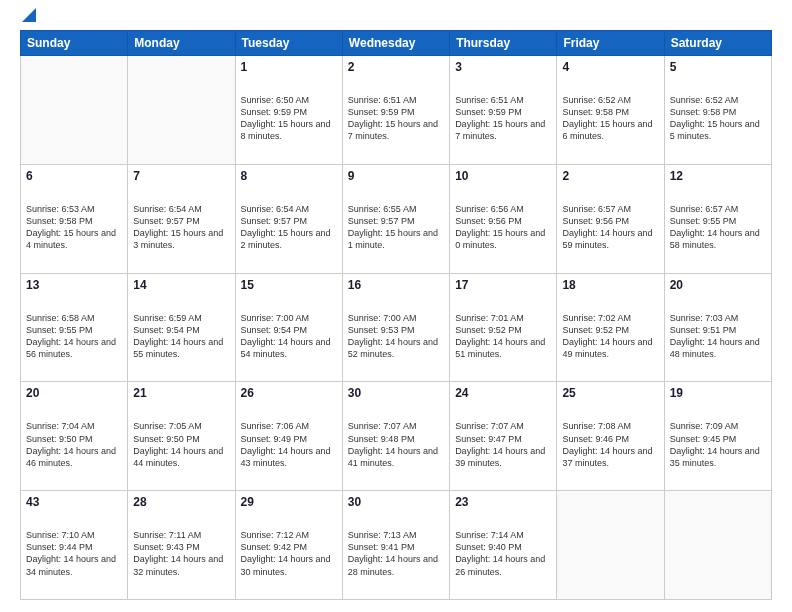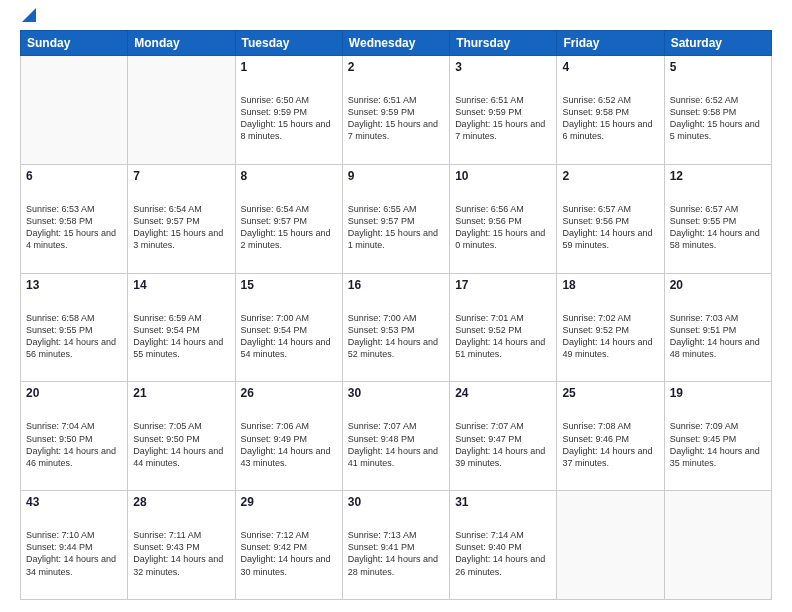--- a/index.html
+++ b/index.html
@@ -263,21 +263,21 @@
           </td>
           <td>
             <span class="day-number">29</span>
             <div class="day-info">Sunrise: 7:12 AM<br>Sunset: 9:42 PM<br>Daylight: 14 hours and 30 minutes.</div>
           </td>
           <td>
             <span class="day-number">30</span>
             <div class="day-info">Sunrise: 7:13 AM<br>Sunset: 9:41 PM<br>Daylight: 14 hours and 28 minutes.</div>
           </td>
           <td>
-            <span class="day-number">31</span>
+            <span class="day-number">23</span>
             <div class="day-info">Sunrise: 7:14 AM<br>Sunset: 9:40 PM<br>Daylight: 14 hours and 26 minutes.</div>
           </td>
           <td class="empty-cell"></td>
           <td class="empty-cell"></td>
         </tr>
       </tbody>
   </table>
 </div>
 
 </body></html>

